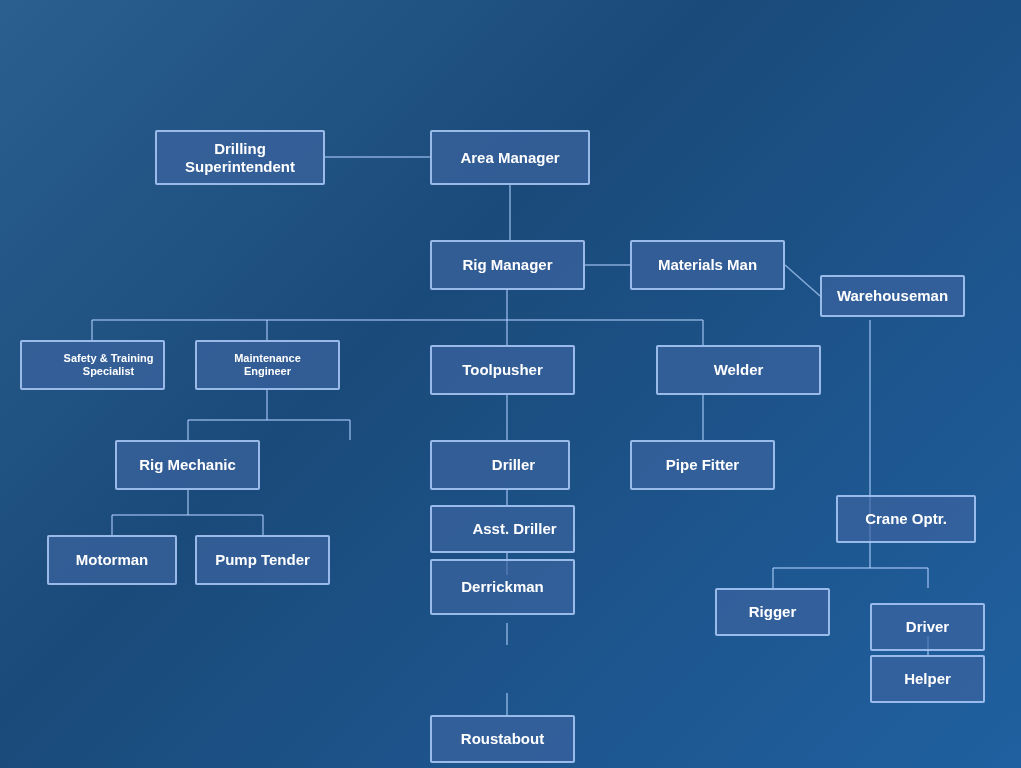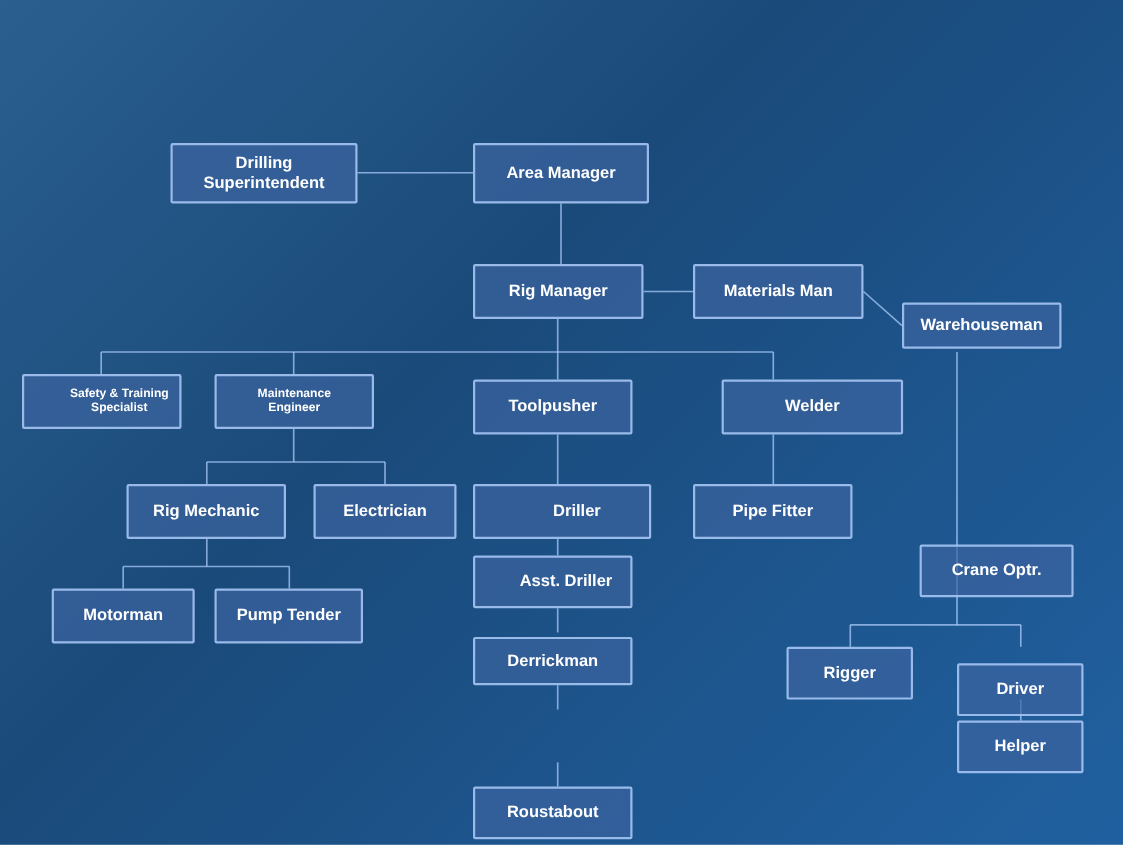--- a/index.html
+++ b/index.html
@@ -120,25 +120,24 @@
     <div class="node" style="left: 430px; top: 185px; width: 155px; height: 50px; white-space: pre-line;">Rig Manager</div>
     <div class="node" style="left: 630px; top: 185px; width: 155px; height: 50px; white-space: pre-line;">Materials Man</div>
     <div class="node" style="left: 820px; top: 220px; width: 145px; height: 42px; white-space: pre-line;">Warehouseman</div>
     <div class="node small" style="left: 20px; top: 285px; width: 145px; height: 50px; white-space: pre-line; padding-left: 32px;">Safety &amp; Training
 Specialist</div>
     <div class="node small" style="left: 195px; top: 285px; width: 145px; height: 50px; white-space: pre-line;">Maintenance
 Engineer</div>
     <div class="node" style="left: 430px; top: 290px; width: 145px; height: 50px; white-space: pre-line;">Toolpusher</div>
     <div class="node" style="left: 612px; top: 290px; width: 165px; height: 50px; white-space: pre-line; margin-left: 44px;">Welder</div>
     <div class="node" style="left: 115px; top: 385px; width: 145px; height: 50px; white-space: pre-line;">Rig Mechanic</div>
-    <div class="node" style="left: 285px; top: 385px; width: 130px; height: 50px; white-space: pre-line;">Electrician</div>
-    <div class="node" style="left: 430px; top: 385px; width: 162px; height: 50px; white-space: pre-line; padding-left: 27px;">Driller</div>
+    <div class="node" style="left: 430px; top: 385px; width: 140px; height: 50px; white-space: pre-line; padding-left: 27px;">Driller</div>
     <div class="node" style="left: 630px; top: 385px; width: 145px; height: 50px; white-space: pre-line;">Pipe Fitter</div>
     <div class="node" style="left: 800px; top: 440px; width: 140px; height: 48px; white-space: pre-line; margin-left: 36px;">Crane Optr.</div>
     <div class="node" style="left: 47px; top: 480px; width: 130px; height: 50px; white-space: pre-line;">Motorman</div>
     <div class="node" style="left: 195px; top: 480px; width: 135px; height: 50px; white-space: pre-line;">Pump Tender</div>
     <div class="node" style="left: 430px; top: 450px; width: 145px; height: 48px; white-space: pre-line; padding-left: 24px;">Asst. Driller</div>
-    <div class="node" style="left: 430px; top: 524px; width: 145px; height: 44px; white-space: pre-line;">Derrickman</div>
+    <div class="node" style="left: 430px; top: 504px; width: 145px; height: 56px; white-space: pre-line;">Derrickman</div>
     <div class="node" style="left: 430px; top: 660px; width: 145px; height: 48px; white-space: pre-line;">Roustabout</div>
     <div class="node" style="left: 715px; top: 533px; width: 115px; height: 48px; white-space: pre-line;">Rigger</div>
     <div class="node" style="left: 870px; top: 548px; width: 115px; height: 48px; white-space: pre-line;">Driver</div>
     <div class="node" style="left: 870px; top: 600px; width: 115px; height: 48px; white-space: pre-line;">Helper</div>
   </div>
 
 </body></html>

